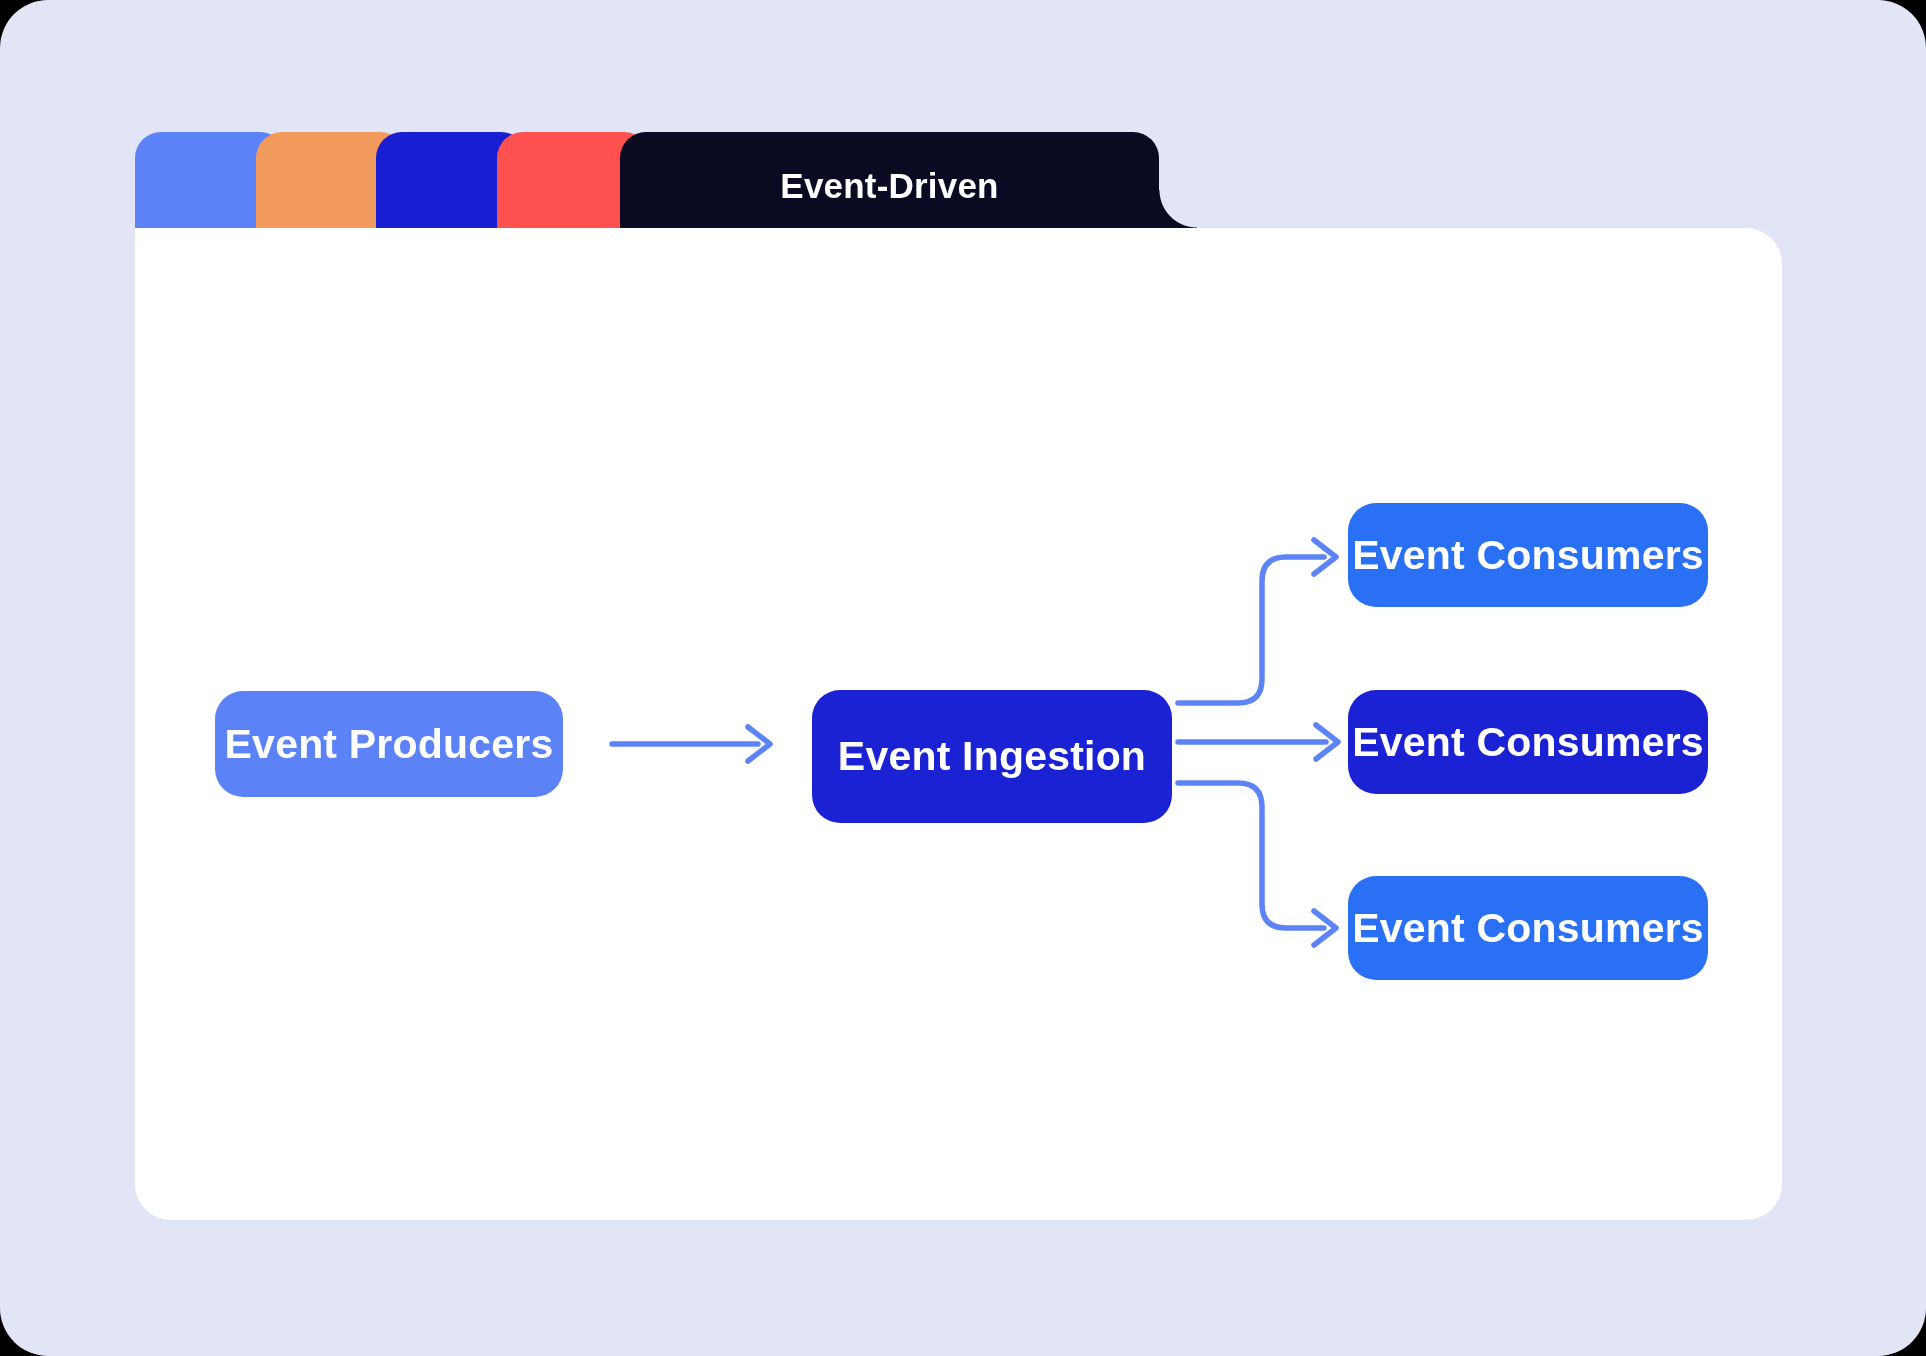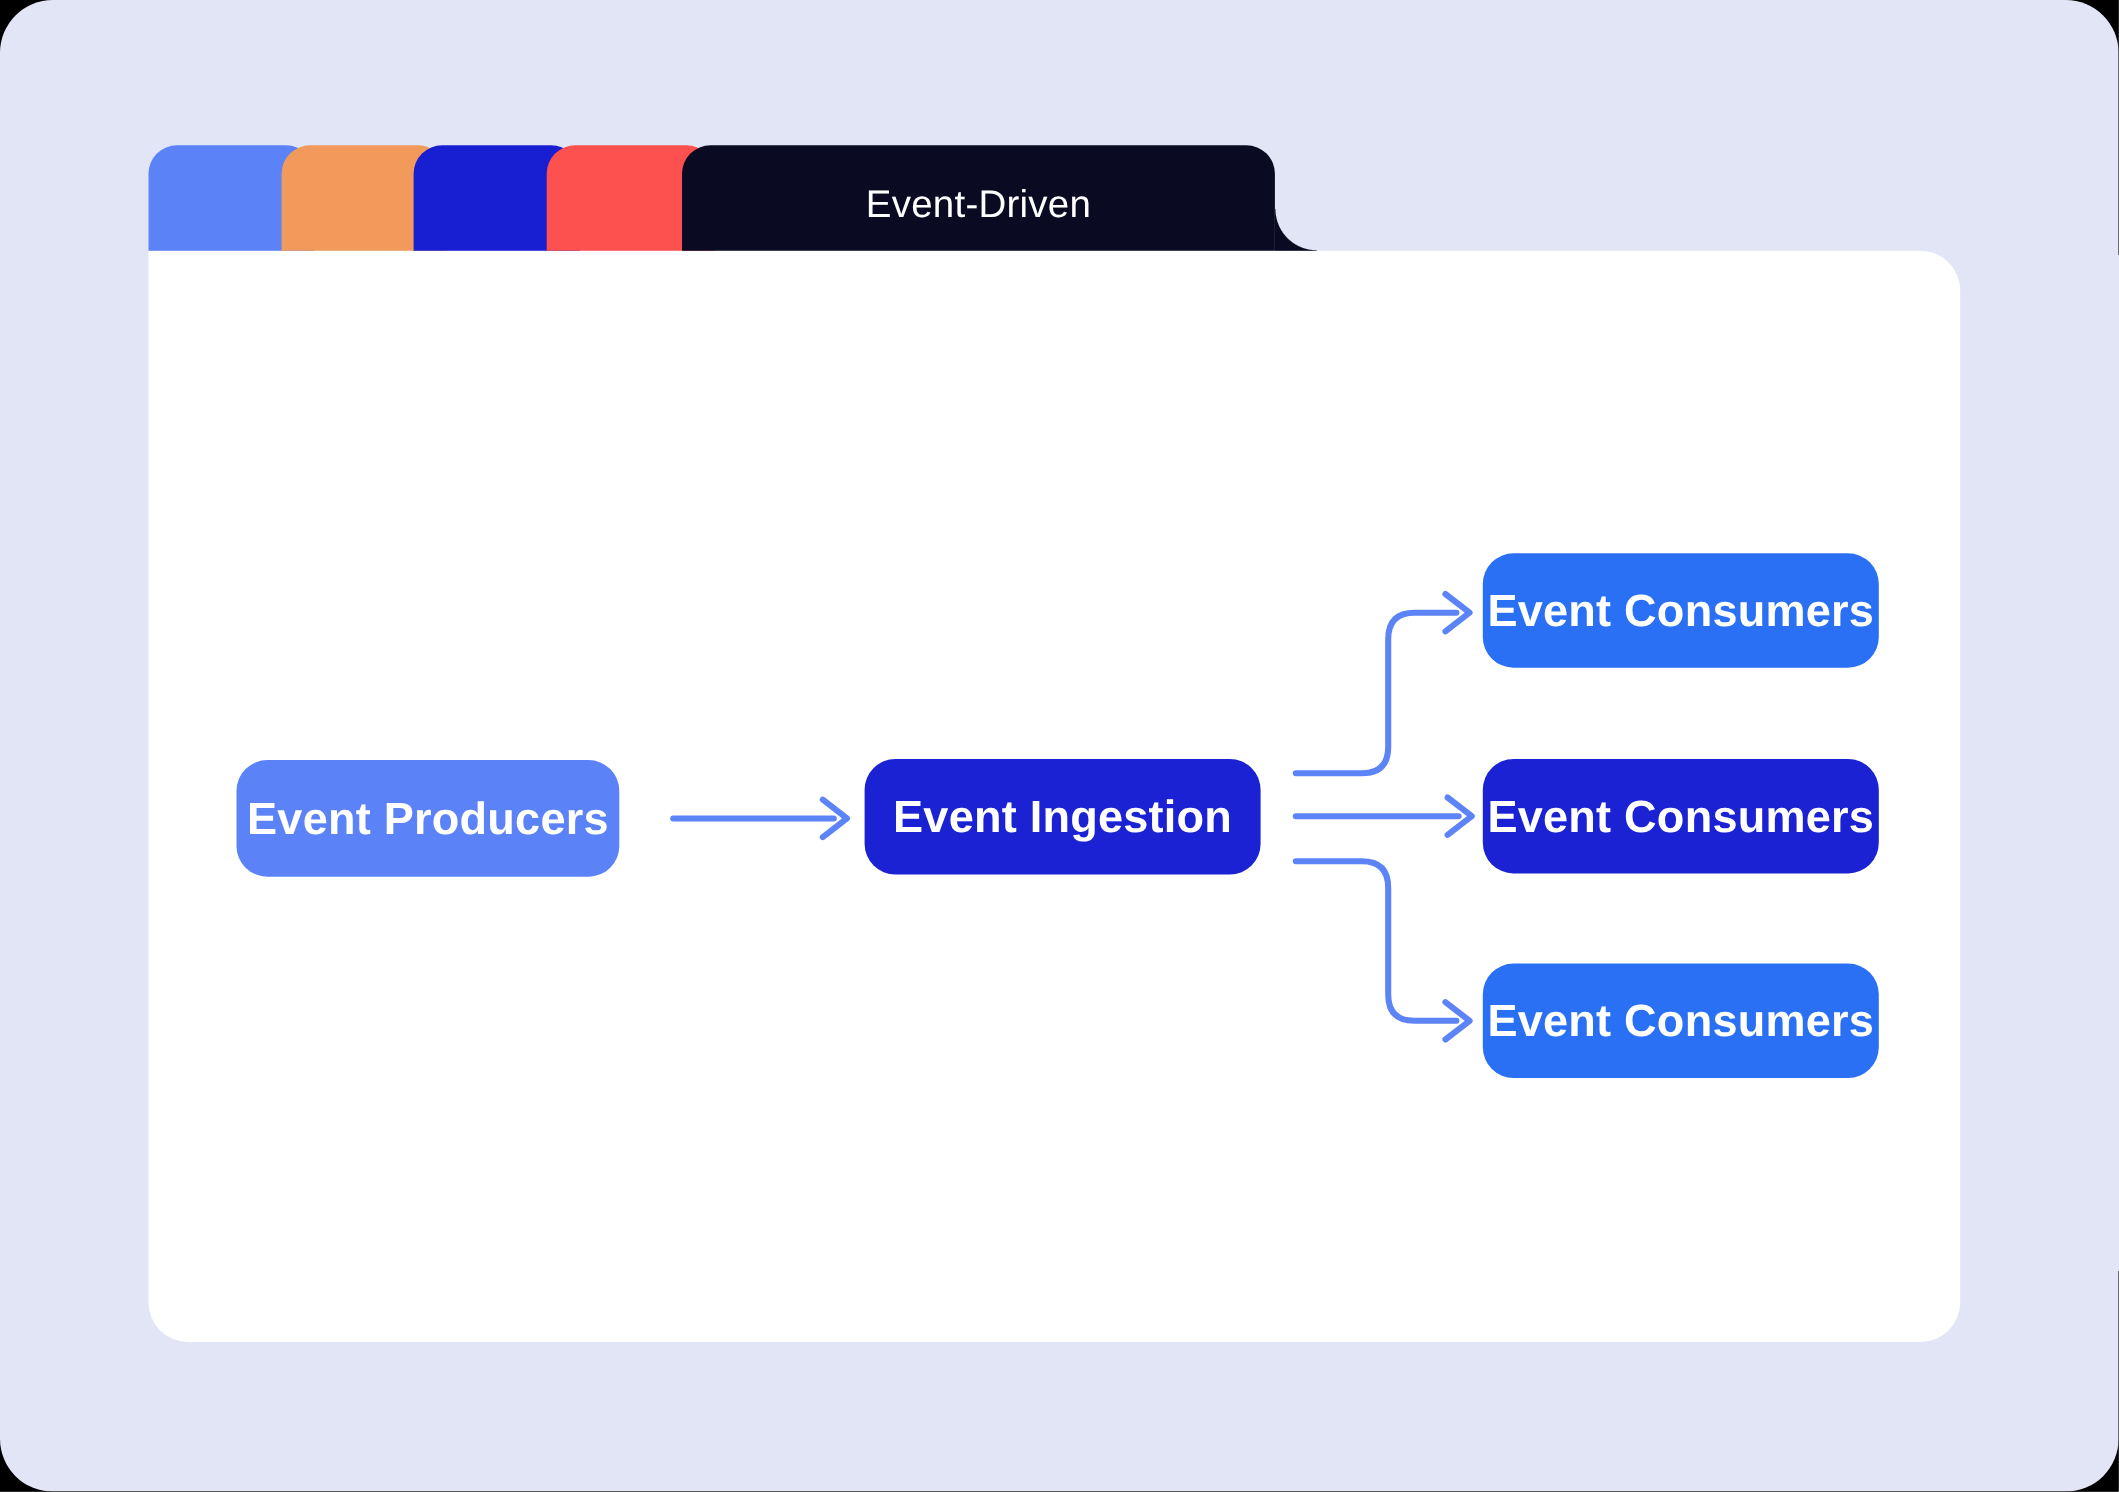--- a/index.html
+++ b/index.html
@@ -5,31 +5,31 @@
   html,body{margin:0;padding:0;background:#000;}
   body{width:1926px;height:1356px;position:relative;font-family:"Liberation Sans",sans-serif;}
   .page{position:absolute;inset:0;border-radius:48px;overflow:hidden;}
   
   .tab{position:absolute;top:132px;height:96px;border-radius:26px 26px 0 0;}
   .tab-1{left:135px;width:151px;z-index:1;}
   .tab-2{left:256px;width:150px;z-index:2;}
   .tab-3{left:376px;width:151px;z-index:3;}
   .tab-4{left:497px;width:153px;z-index:4;}
   .tab-active{left:620px;width:539px;z-index:5;display:flex;align-items:center;justify-content:center;padding-top:12px;box-sizing:border-box;}
-  .tab-active .label{color:#fff;font-size:35px;font-weight:normal;letter-spacing:.2px;}
+  .tab-active .label{color:#fff;font-size:35px;font-weight:bold;letter-spacing:.2px;}
   .tab-flare{position:absolute;right:-38px;bottom:0;width:38px;height:38px;
     background:radial-gradient(circle 38px at 100% 0, transparent 37px, currentColor 38px);}
   
   .card{position:absolute;left:135px;top:228px;width:1647px;height:992px;background:#fff;
     border-radius:0 36px 36px 36px;z-index:0;}
   
   .node{position:absolute;display:flex;align-items:center;justify-content:center;
     border-radius:28px;color:#fff;font-size:41px;font-weight:bold;letter-spacing:.2px;z-index:6;}
   .node-producers{left:215px;top:691px;width:348px;height:106px;}
-  .node-ingestion{left:786px;top:690px;width:360px;height:105px;}
+  .node-ingestion{left:812px;top:690px;width:360px;height:133px;}
   .node-consumer-top{left:1348px;top:503px;width:360px;height:104px;}
   .node-consumer-middle{left:1348px;top:690px;width:360px;height:104px;}
   .node-consumer-bottom{left:1348px;top:876px;width:360px;height:104px;}
   
   .arrows{position:absolute;inset:0;z-index:6;pointer-events:none;}
   .arrows path, .arrows polyline{fill:none;stroke-width:5.5;stroke-linecap:round;stroke-linejoin:round;}
 </style>
 </head>
 <body>
 

